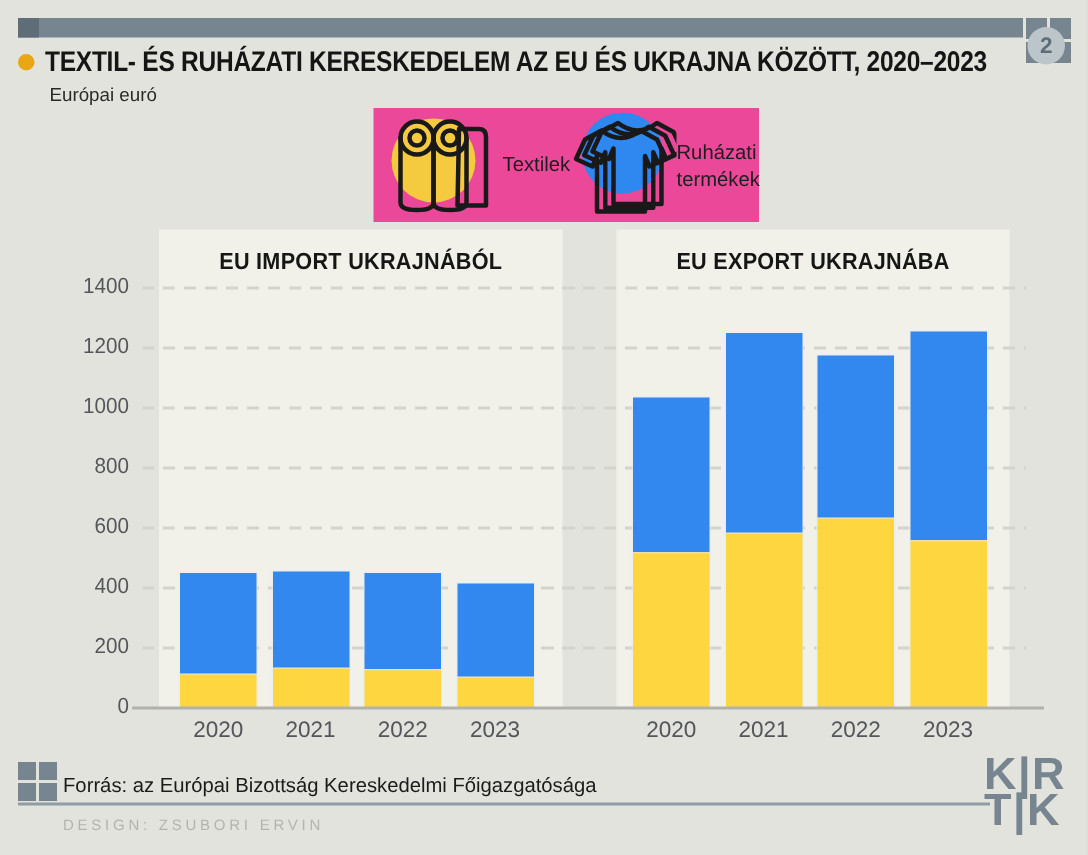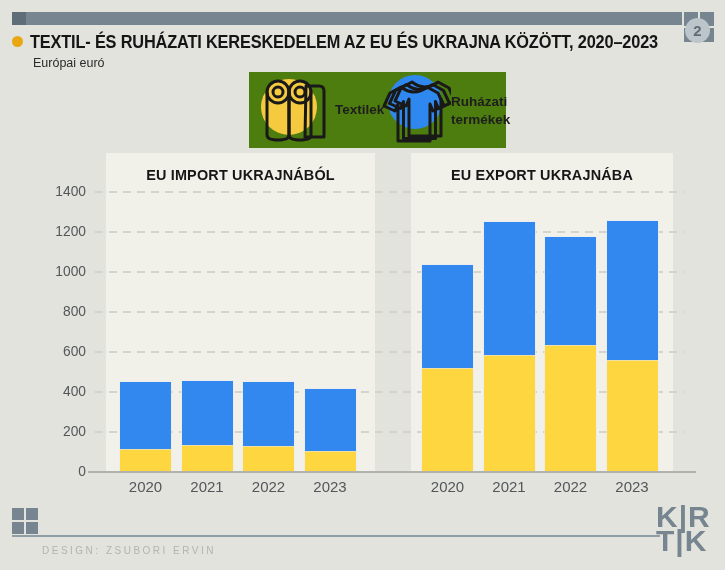--- a/index.html
+++ b/index.html
@@ -13,21 +13,21 @@
   .sq1{left:684px;top:12px;} .sq2{left:700px;top:12px;} .sq3{left:684px;top:28px;} .sq4{left:700px;top:28px;}
   .page-num-circle{position:absolute;left:685px;top:18px;width:25px;height:25px;border-radius:50%;
     background:#bcc5c9;color:#5e6d77;font-weight:bold;font-size:15px;
     display:flex;align-items:center;justify-content:center;}
   .title-bullet{position:absolute;left:12px;top:36px;width:11px;height:11px;border-radius:50%;background:#e8a713;}
   .main-title{position:absolute;left:30px;top:31px;font-size:19px;font-weight:bold;color:#151515;
     white-space:nowrap;transform:scaleX(.86);transform-origin:left top;letter-spacing:-.2px;}
   .subtitle{position:absolute;left:33px;top:56px;font-size:12.5px;color:#2a2a2a;}
 
   
-  .legend-box{position:absolute;left:249px;top:72px;width:257px;height:76px;background:#4d7c0f;font-weight:bold;}
+  .legend-box{position:absolute;left:249px;top:72px;width:257px;height:76px;background:#ec4899;}
   .legend-icon1{position:absolute;left:8px;top:3px;}
   .legend-icon2{position:absolute;left:128px;top:3px;}
   .legend-label1{position:absolute;left:86px;top:30px;font-size:13.5px;color:#1e1e1e;}
   .legend-label2{position:absolute;left:202px;top:21px;font-size:13.5px;color:#1e1e1e;width:56px;line-height:1.3;}
 
   
   .y-axis{position:absolute;left:0;top:153px;width:86px;height:319px;}
   .y-tick{position:absolute;right:0;width:86px;text-align:right;font-size:14.5px;color:#53565a;
     transform:scaleX(.95);transform-origin:right center;}
   .chart-area{position:absolute;left:95px;top:153px;width:589px;height:319px;}
@@ -144,20 +144,21 @@
       <div class="bar-seg" style="left: 511.5px; bottom: 0px; height: 112px; background: rgb(253, 214, 64);"></div>
       <div class="bar-seg" style="left: 511.5px; bottom: 112px; height: 139px; background: rgb(51, 136, 240);"></div>
       <div class="x-label" style="left: 537px;">2023</div>
     </div>
   <div class="baseline"></div>
 
   <div class="ftr-sq fs1"></div>
   <div class="ftr-sq fs2"></div>
   <div class="ftr-sq fs3"></div>
   <div class="ftr-sq fs4"></div>
+  <div class="source-text">Forrás: az Európai Bizottság Kereskedelmi Főigazgatósága</div>
   <div class="footer-line"></div>
   <div class="design-credit">DESIGN: ZSUBORI ERVIN</div>
   <div class="logo">
     <div>K|R</div>
     <div>T|K</div>
   </div>
 
 </div>
 
 </body></html>

